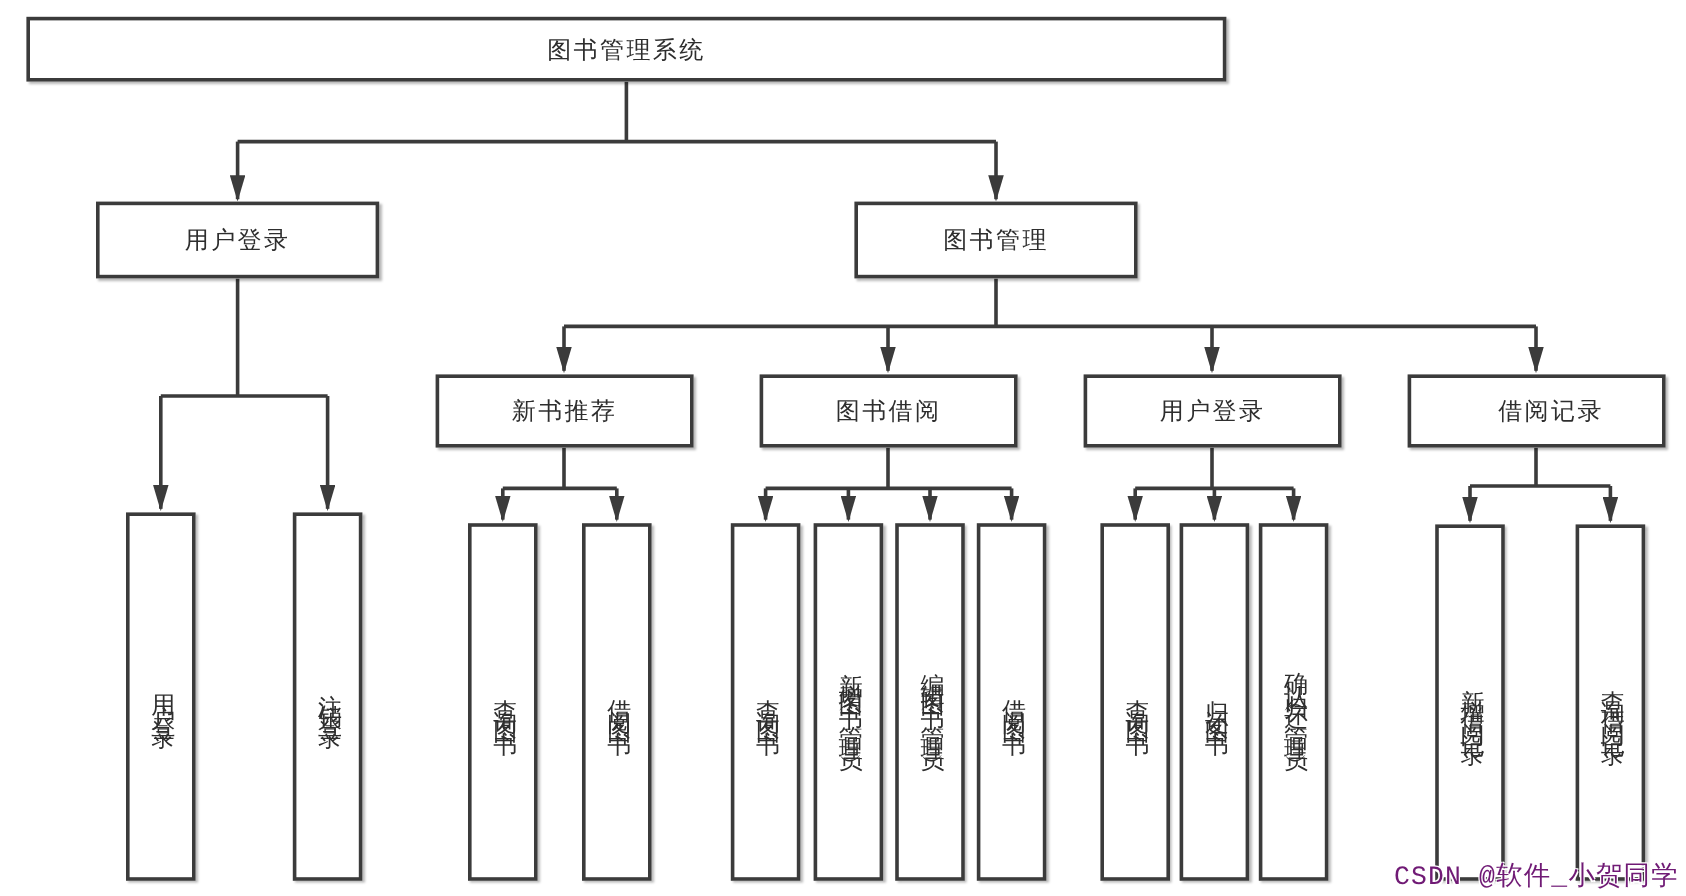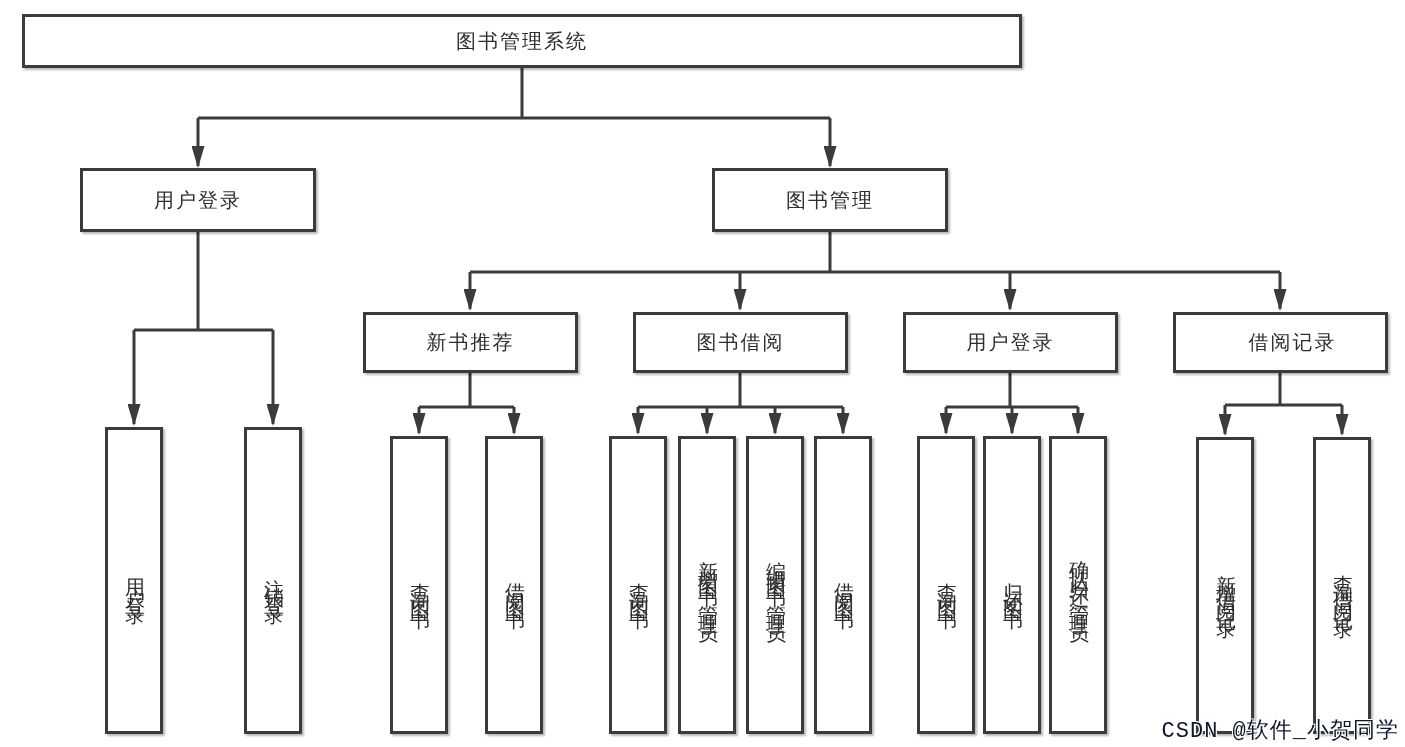--- a/index.html
+++ b/index.html
@@ -30,21 +30,21 @@
     text-orientation:mixed;
     letter-spacing:9px;
     white-space:normal;
   }
   #watermark{
     position:absolute;
     right:6px;
     bottom:2px;
     font-size:22px;
     letter-spacing:1px;
-    color:#0f172a;
+    color:#701a75;
     text-shadow:1px 1px 0 #ffffff,-1px -1px 0 #ffffff,1px -1px 0 #ffffff,-1px 1px 0 #ffffff;
   }
 </style>
 </head>
 <body>
 
 <div id="canvas">
 
   <svg id="connectors" viewBox="0 0 1405 747" xmlns="http://www.w3.org/2000/svg">
     <defs>

